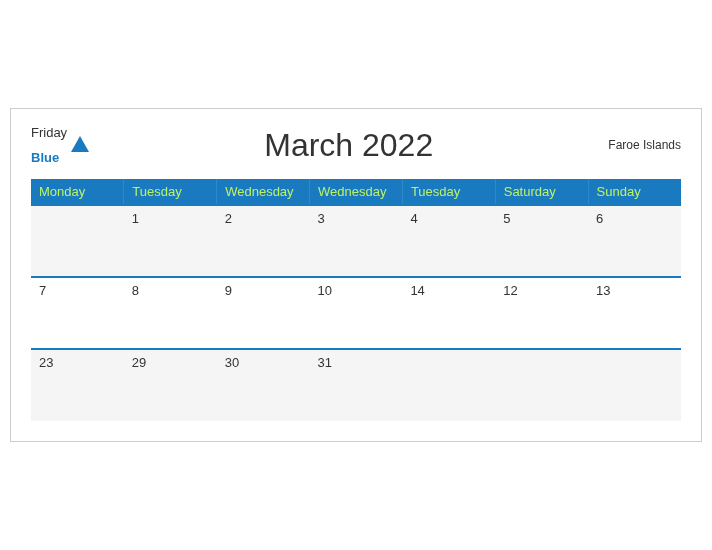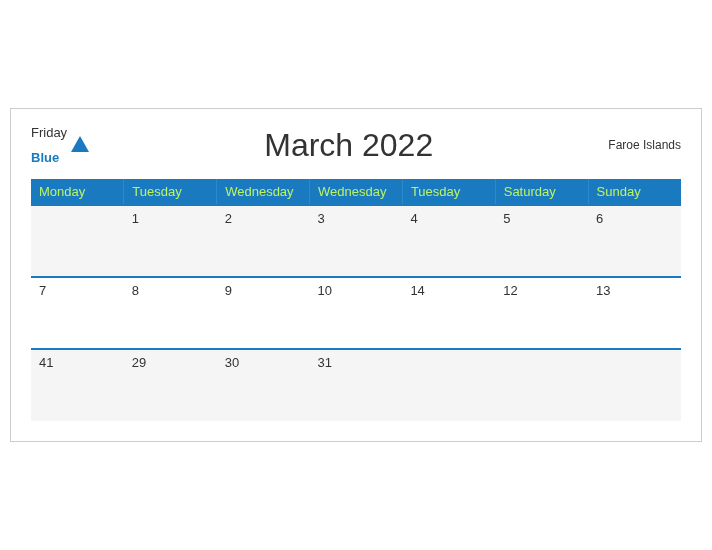--- a/index.html
+++ b/index.html
@@ -144,21 +144,21 @@
         <tr>
           <td><span class="day-num">7</span></td>
           <td><span class="day-num">8</span></td>
           <td><span class="day-num">9</span></td>
           <td><span class="day-num">10</span></td>
           <td><span class="day-num">14</span></td>
           <td><span class="day-num">12</span></td>
           <td><span class="day-num">13</span></td>
         </tr>
         <tr>
-          <td><span class="day-num">41</span></td>
+          <td><span class="day-num">23</span></td>
           <td><span class="day-num">29</span></td>
           <td><span class="day-num">30</span></td>
           <td><span class="day-num">31</span></td>
           <td></td>
           <td></td>
           <td></td>
         </tr>
       </tbody>
   </table>
 </div>

